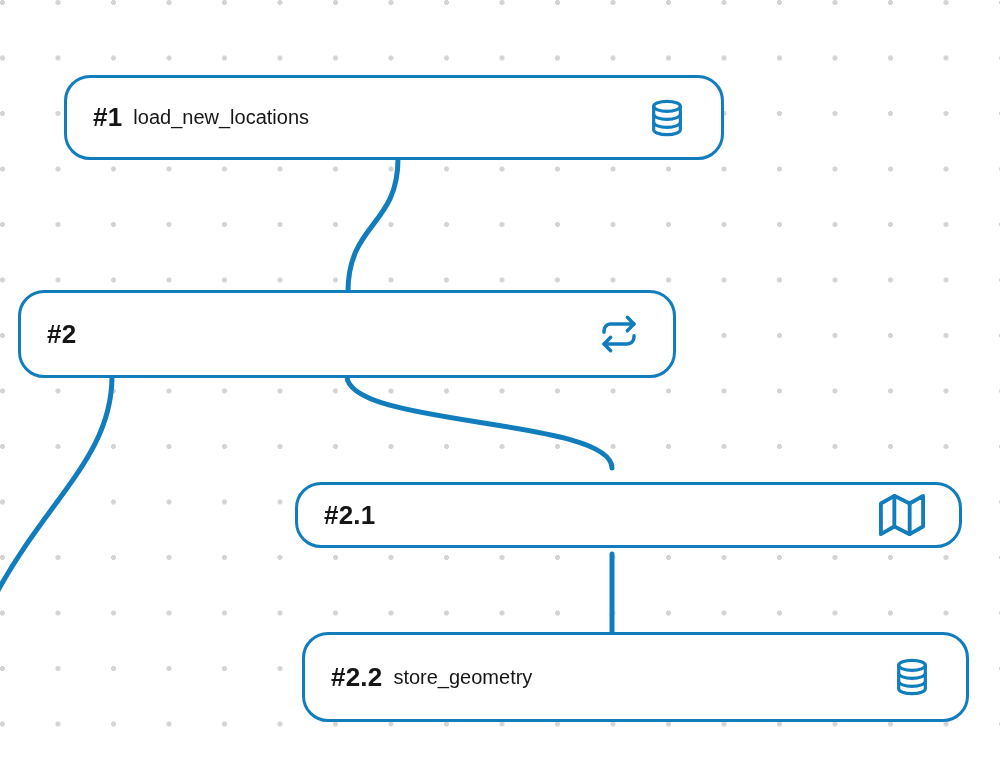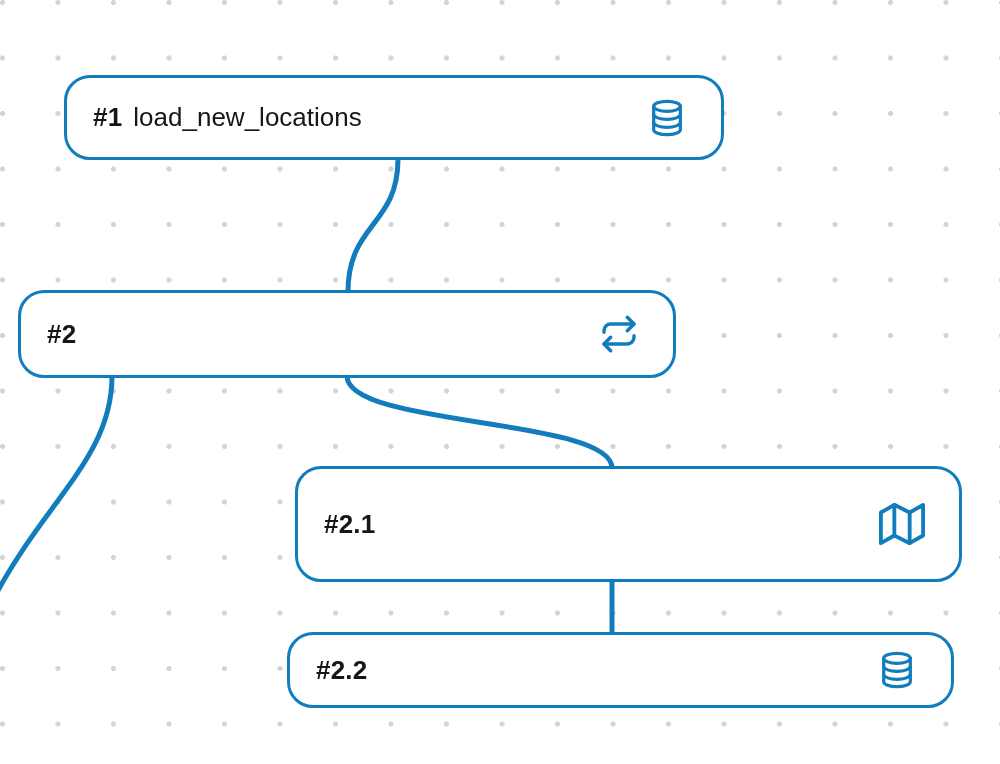--- a/index.html
+++ b/index.html
@@ -48,21 +48,21 @@
   }
   .node .num {
     font-weight: 700;
     font-size: 26px;
     color: #161616;
     letter-spacing: 0.2px;
     white-space: nowrap;
   }
   .node .label {
     font-weight: 400;
-    font-size: 26px;
+    font-size: 20px;
     color: #161616;
     margin-left: 11px;
     white-space: nowrap;
   }
   .node .icon {
     margin-left: auto;
     display: flex;
     align-items: center;
     justify-content: center;
   }
@@ -71,22 +71,22 @@
     height: 40px;
     stroke: #117dbd;
     fill: none;
     stroke-linecap: round;
     stroke-linejoin: round;
   }
   .node .icon.icon-map svg { width: 46px; height: 46px; }
 
   #node-1   { left: 64px;  top: 75px;  width: 660px; height: 85px; }
   #node-2   { left: 18px;  top: 290px; width: 658px; height: 88px; }
-  #node-2-1 { left: 295px; top: 466px; width: 667px; height: 116px; }
-  #node-2-2 { left: 287px; top: 632px; width: 667px; height: 76px; }
+  #node-2-1 { left: 295px; top: 482px; width: 667px; height: 66px; }
+  #node-2-2 { left: 302px; top: 632px; width: 667px; height: 90px; }
 </style>
 </head>
 <body>
 
 <div class="canvas">
 
   <svg class="edge-layer" viewBox="0 0 1000 764" xmlns="http://www.w3.org/2000/svg">
     <path d="M398 159 C398 226 348 223 348 292"></path>
     <path d="M347 376 C347 427 612 418 612 468"></path>
     <path d="M112 376 C112 456 48 498 -4 594"></path>
@@ -124,20 +124,21 @@
       <svg viewBox="0 0 24 24" stroke-width="2">
         <polygon points="1 6 1 22 8 18 16 22 23 18 23 2 16 6 8 2"></polygon>
         <line x1="8" y1="2" x2="8" y2="18"></line>
         <line x1="16" y1="6" x2="16" y2="22"></line>
       </svg>
     </span>
   </div>
 
   <div class="node" id="node-2-2">
     <span class="num">#2.2</span>
+    <span class="label">store_geometry</span>
     <span class="icon">
       <svg viewBox="0 0 24 24" stroke-width="1.9">
         <ellipse cx="12" cy="5" rx="8" ry="3"></ellipse>
         <path d="M4 5v14c0 1.66 3.58 3 8 3s8-1.34 8-3V5"></path>
         <path d="M4 9.8c0 1.66 3.58 3 8 3s8-1.34 8-3"></path>
         <path d="M4 14.6c0 1.66 3.58 3 8 3s8-1.34 8-3"></path>
       </svg>
     </span>
   </div>
 

